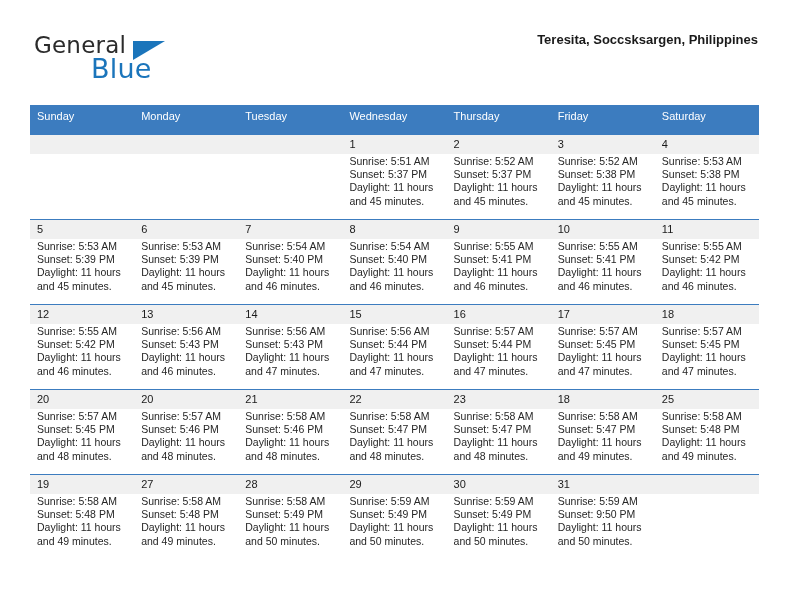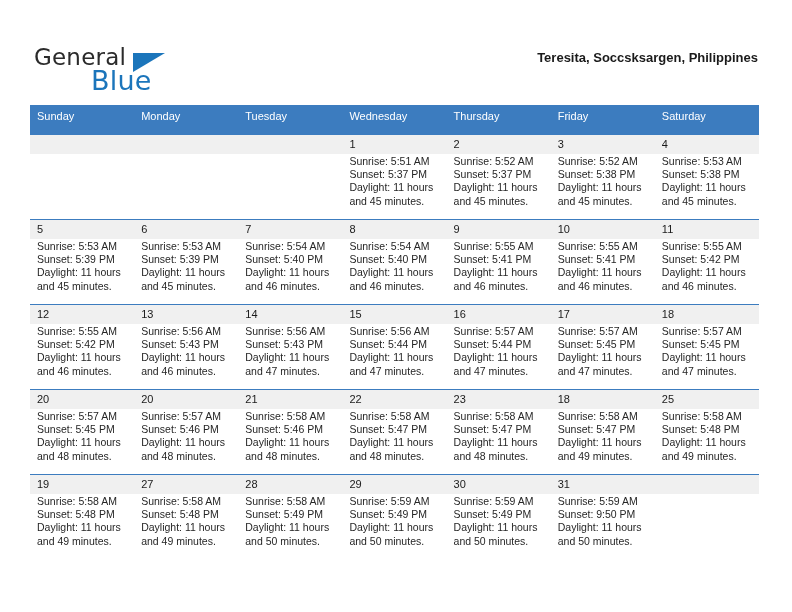--- a/index.html
+++ b/index.html
@@ -18,21 +18,21 @@
     position: relative;
     width: 792px;
     height: 612px;
     box-sizing: border-box;
   }
 
   
   .header {
     position: absolute;
     left: 34px;
-    top: 36px;
+    top: 24px;
     right: 34px;
     height: 70px;
   }
   .logo {
     position: absolute;
     left: 0;
     top: 8px;
     width: 200px;
     height: 54px;
   }
@@ -74,21 +74,21 @@
   }
   .cal-title {
     font-size: 26px;
     font-weight: 400;
     color: #1a1a1a;
     line-height: 32px;
     white-space: nowrap;
     font-family: "Liberation Sans", sans-serif;
   }
   .cal-subtitle {
-    margin-top: 14px;
+    margin-top: 8px;
     font-size: 13px;
     font-weight: bold;
     color: #1a1a1a;
     line-height: 16px;
     white-space: nowrap;
     font-family: "Liberation Sans", sans-serif;
   }
 
   
   .calendar {

